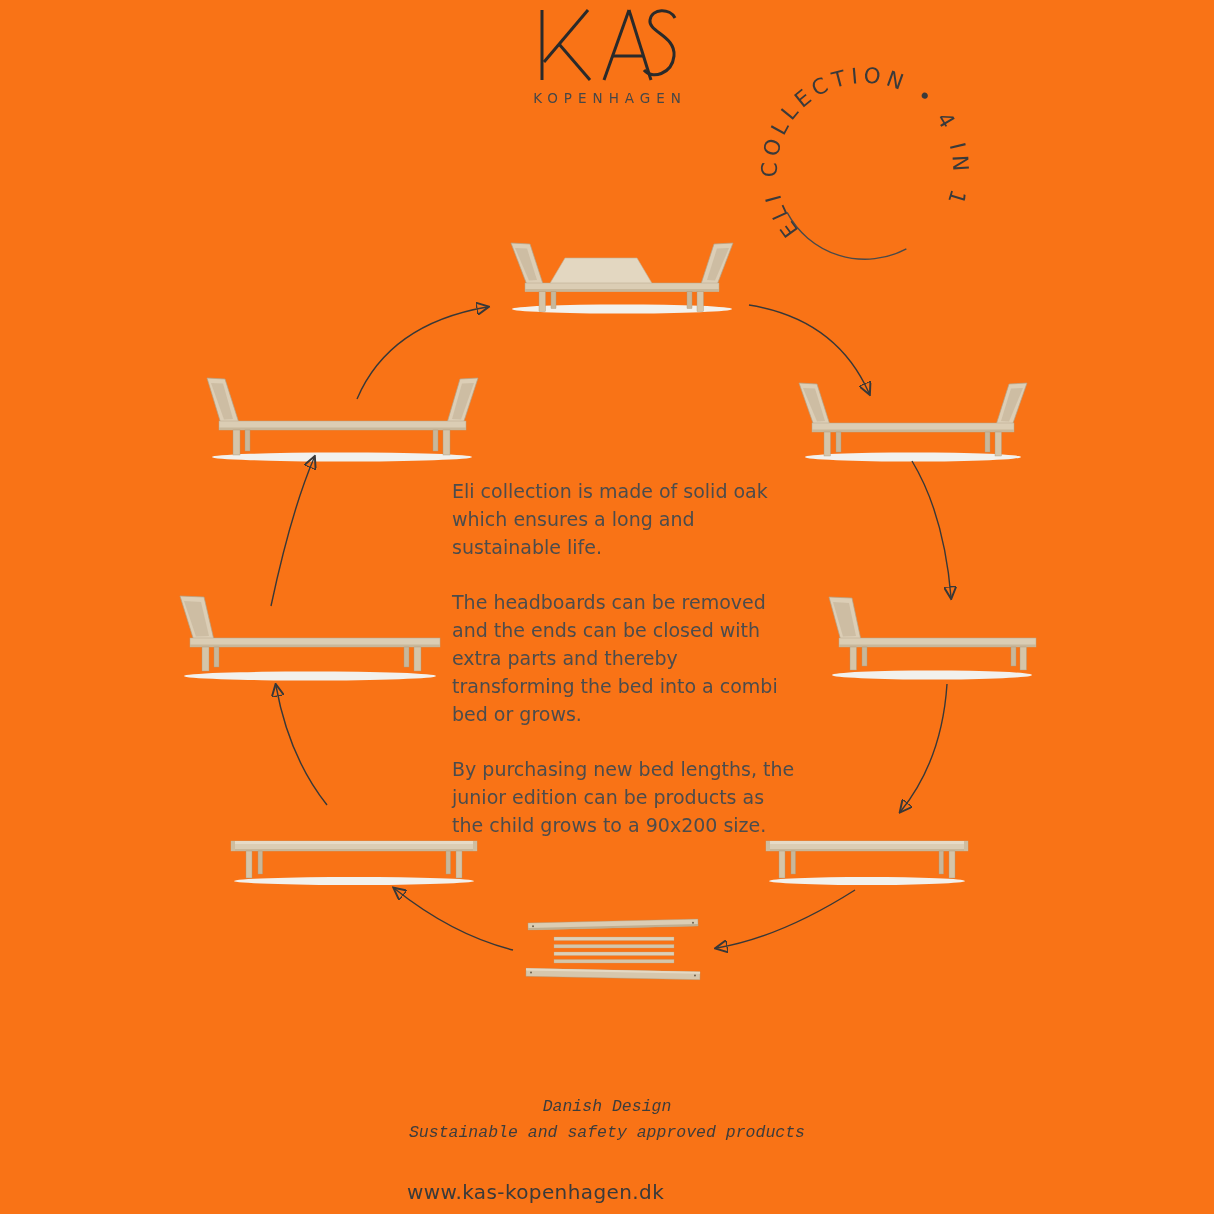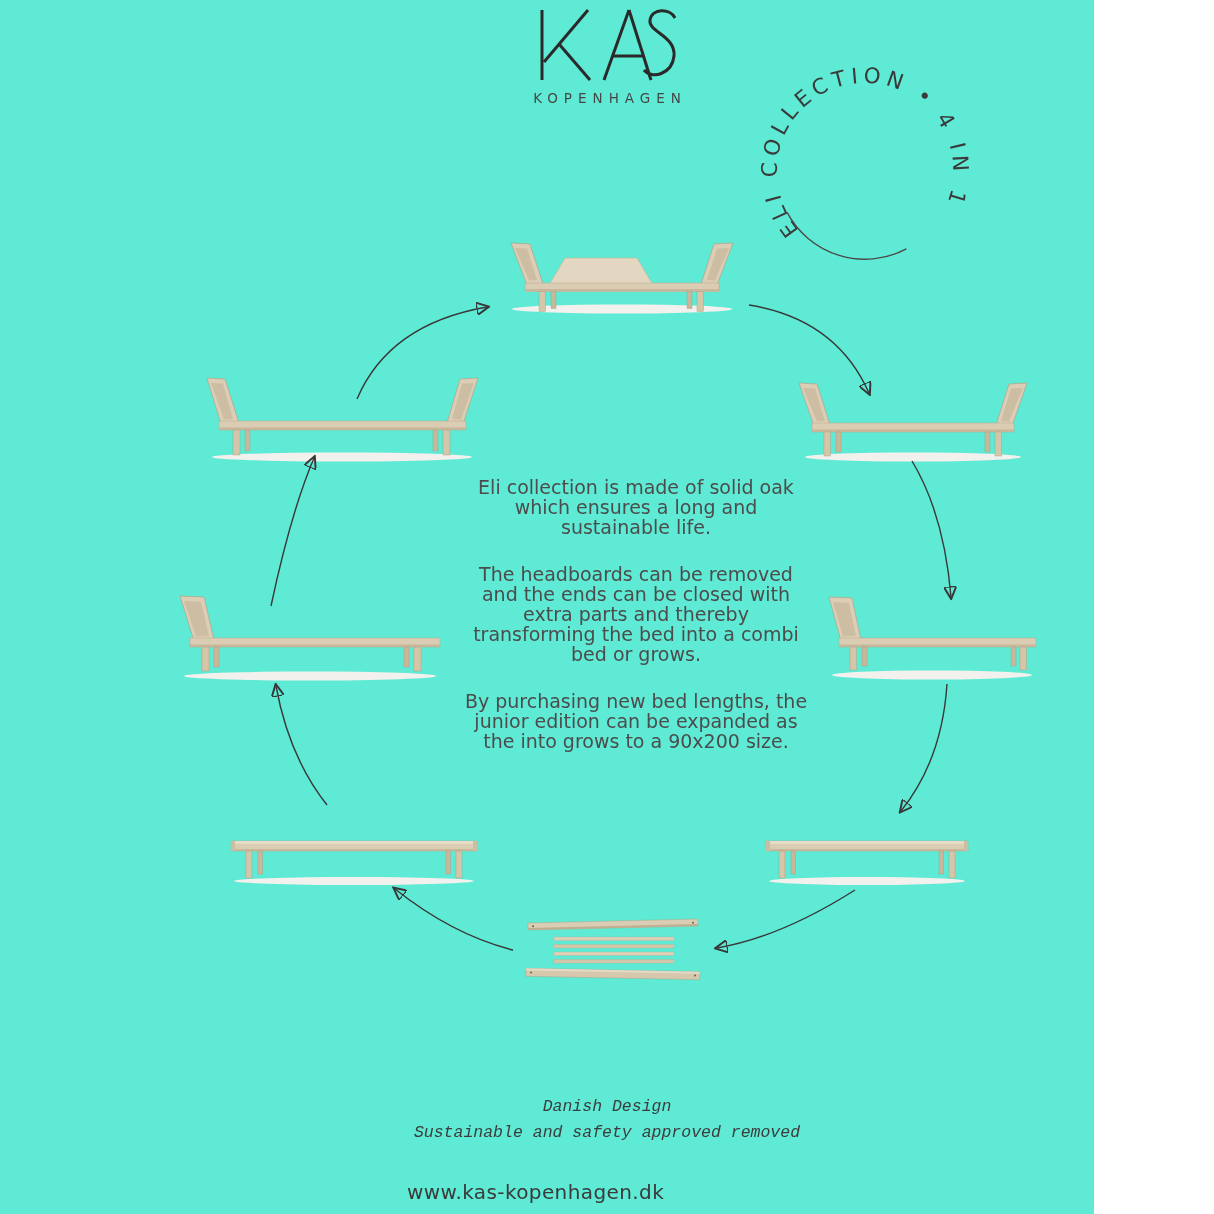--- a/index.html
+++ b/index.html
@@ -1,37 +1,37 @@
 <!DOCTYPE html>
 <html><head>
 <meta charset="utf-8">
 <style>
   html,body{margin:0;padding:0;background:#fff;}
   .poster{
-    position:relative;width:1094px;height:1214px;background:#5eead4;overflow:hidden;
+    position:relative;width:1214px;height:1214px;background:#f97316;overflow:hidden;
     font-family:"DejaVu Sans","Liberation Sans",sans-serif;
   }
   
   .brand{position:absolute;left:507px;top:6px;width:200px;text-align:center;}
   .kas-logo{display:block;margin:0 auto;}
   .brand-sub{
     margin-top:6px;font-size:13.5px;letter-spacing:6px;text-indent:6px;
     color:#474747;font-weight:400;
   }
   
   .badge{position:absolute;left:760px;top:66px;}
   .badge text{
     font-family:"DejaVu Sans","Liberation Sans",sans-serif;
     font-size:20.5px;letter-spacing:4.6px;fill:#3a3a3a;
   }
   .badge .deco-arc{stroke:#4a4a4a;stroke-width:1.3;fill:none;}
   
   .copy{
-    position:absolute;left:463px;top:477px;width:346px;text-align:center;
-    font-size:19px;line-height:20px;color:#4c4c4c;
+    position:absolute;left:452px;top:477px;width:346px;
+    font-size:19px;line-height:28px;color:#4c4c4c;
   }
   .copy p{margin:0 0 27px 0;}
   
   .furn{position:absolute;}
   
   .arrows{position:absolute;left:0;top:0;pointer-events:none;}
   .arrows path{stroke:#383838;stroke-width:1.4;fill:none;}
   
   .tagline{
     position:absolute;left:307px;width:600px;text-align:center;
@@ -248,22 +248,22 @@
     <path d="M 947,684 Q 942,760 901,811" marker-end="url(#ah)"></path>
     <path d="M 855,890 Q 781,937 717,948" marker-end="url(#ah)"></path>
     <path d="M 513,950 Q 453,935 395,889" marker-end="url(#ah)"></path>
     <path d="M 327,805 Q 289,757 276,686" marker-end="url(#ah)"></path>
     <path d="M 271,606 Q 291,512 314,458" marker-end="url(#ah)"></path>
   </svg>
 
   <div class="copy">
     <p>Eli collection is made of solid oak which ensures a long and sustainable life.</p>
     <p>The headboards can be removed and the ends can be closed with extra parts and thereby transforming the bed into a combi bed or grows.</p>
-    <p>By purchasing new bed lengths, the junior edition can be expanded as the into grows to a 90x200 size.</p>
+    <p>By purchasing new bed lengths, the junior edition can be products as the child grows to a 90x200 size.</p>
   </div>
 
   <div class="tagline" style="top:1094px;font-family:Liberation Mono, monospace;">
     <div>Danish Design</div>
-    <div>Sustainable and safety approved removed</div>
+    <div>Sustainable and safety approved products</div>
   </div>
   <div class="site">www.kas-kopenhagen.dk</div>
 
 </div>
 
 </body></html>

